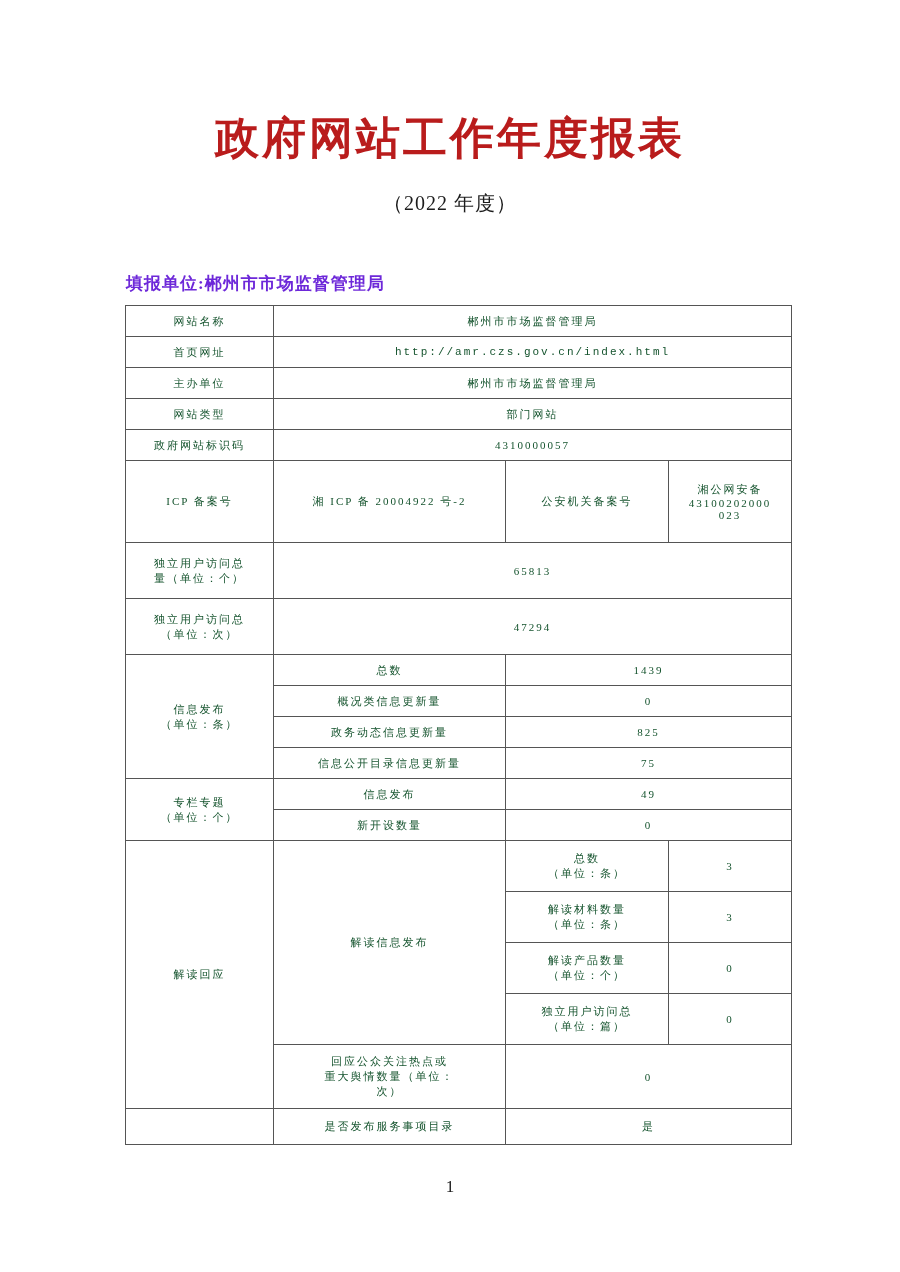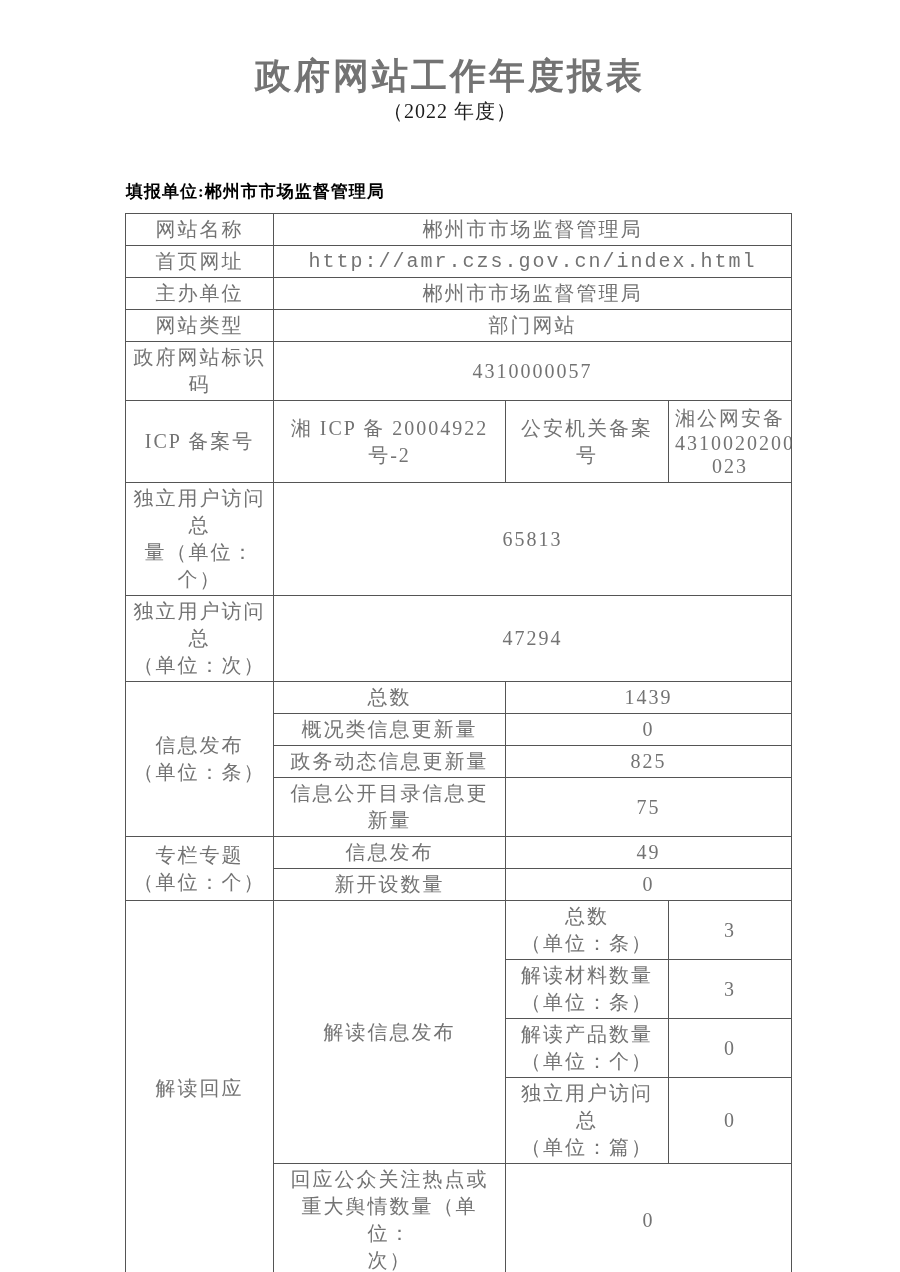--- a/index.html
+++ b/index.html
@@ -10,57 +10,58 @@
   .page {
     position: relative;
     width: 900px;
     height: 1272px;
     background: #ffffff;
     font-family: "Liberation Serif", "DejaVu Serif", serif;
     color: #1c1c1c;
     overflow: hidden;
   }
   .doc-title {
-    padding-top: 54px;
-    text-align: center;
-    font-size: 36px;
+    padding-top: 116px;
+    text-align: center;
+    font-size: 44px;
     line-height: 44px;
     font-weight: bold;
     letter-spacing: 3px;
     font-family: "Liberation Sans", "DejaVu Sans", sans-serif;
-    color: #737373;
+    color: #b91c1c;
   }
   .doc-subtitle {
+    margin-top: 30px;
     text-align: center;
     font-size: 20px;
     letter-spacing: 1px;
     color: #1c1c1c;
   }
   .unit-line {
     margin: 55px 0 10px 126px;
     font-size: 17px;
     font-weight: bold;
     letter-spacing: 1px;
-    color: #000000;
+    color: #6d28d9;
   }
   table.report {
     margin-left: 125px;
     width: 666px;
     border-collapse: collapse;
     table-layout: fixed;
   }
   table.report td {
     border: 1px solid #555555;
     text-align: center;
     vertical-align: middle;
-    font-size: 20px;
+    font-size: 11px;
     letter-spacing: 2px;
     padding: 2px 6px;
     white-space: pre-line;
-    color: #737373;
+    color: #14532d;
     overflow: hidden;
   }
   td.mono { font-family: "Liberation Mono", "DejaVu Sans Mono", monospace; letter-spacing: 0; font-size: 15px; }
   td.num  { letter-spacing: 1px; margin-top: 48px; }
   tr.h31 { height: 31px; }
   tr.h82 { height: 82px; }
   tr.h56 { height: 56px; }
   tr.h51 { height: 51px; }
   tr.h75 { height: 64px; }
   tr.h36 { height: 36px; }

